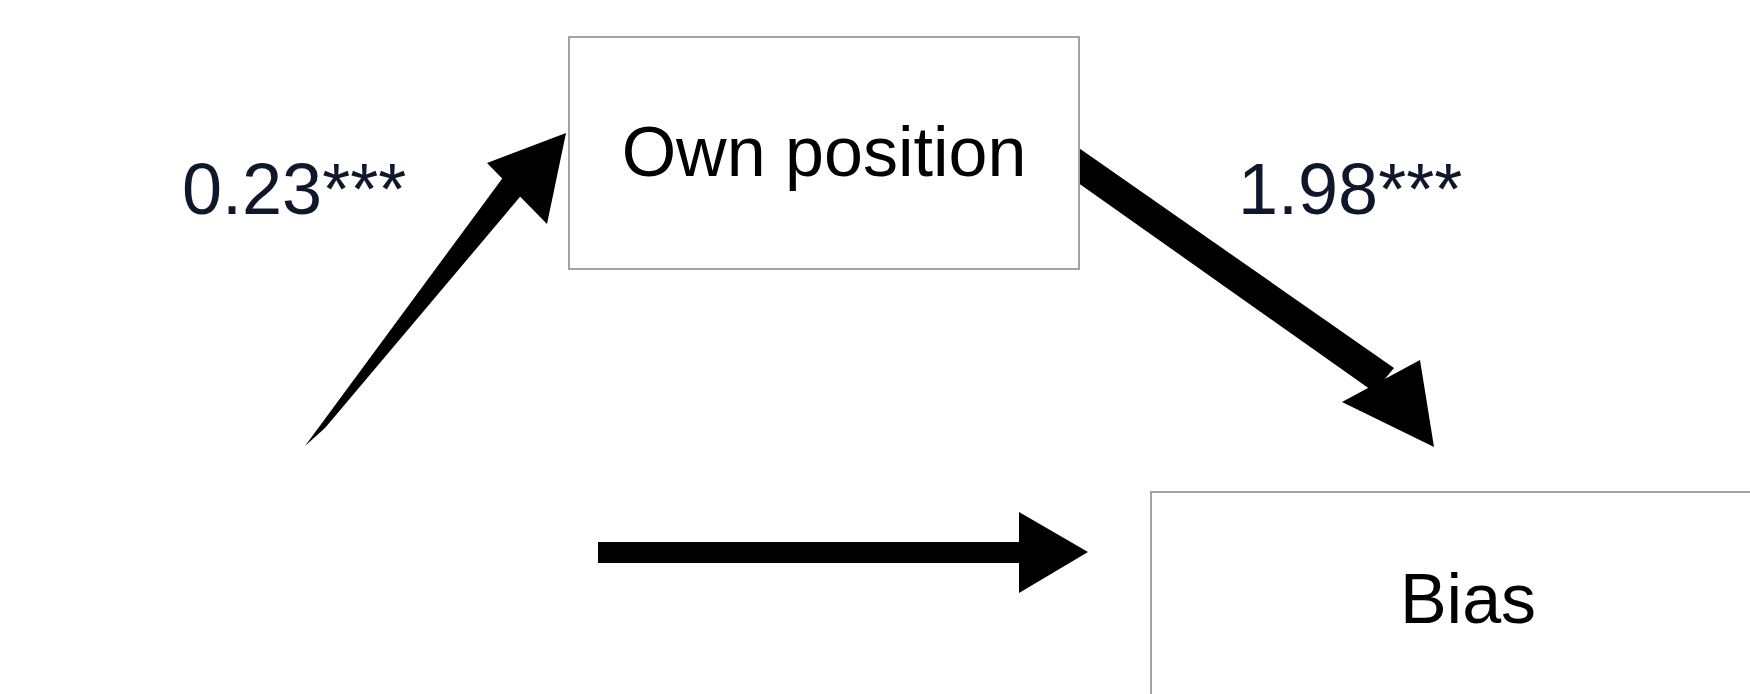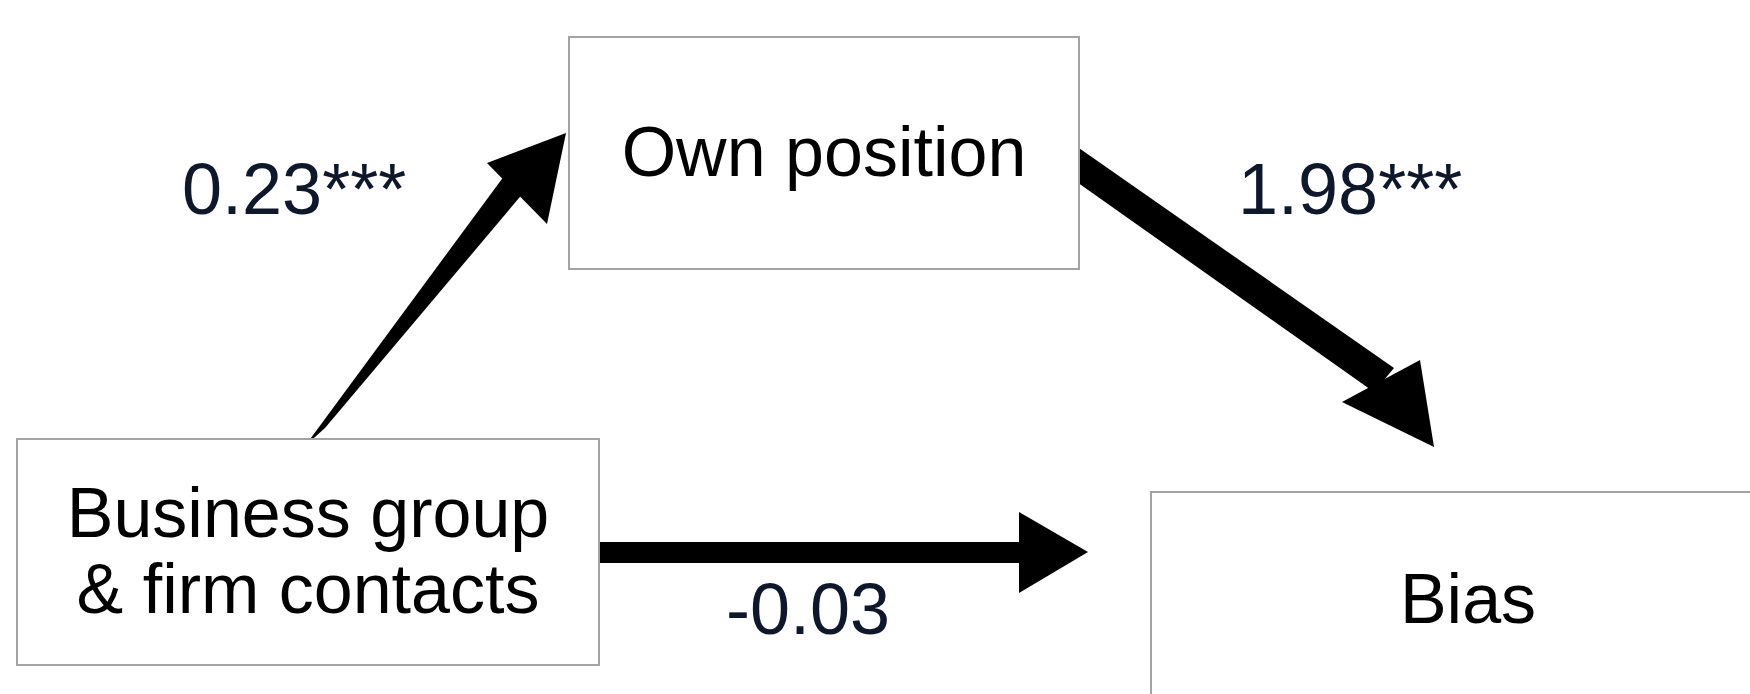--- a/index.html
+++ b/index.html
@@ -106,28 +106,23 @@
     <g>
       <rect x="598" y="542" width="425" height="21" fill="#000000"></rect>
       <polygon fill="#000000" stroke="none" points="1088,552 1019,512 1019,593"></polygon>
     </g>
   </svg>
 
   <div class="node-box" id="node-mediator">
     <span class="node-line">Own position</span>
   </div>
 
-  <div class="node-box" id="node-predictor">
-    <span class="node-line">Business group</span>
-    <span class="node-line">&amp; firm contacts</span>
-  </div>
 
   <div class="node-box" id="node-outcome">
     <span class="node-line">Bias</span>
   </div>
 
   <div class="edge-label" id="label-a">0.23***</div>
 
   <div class="edge-label" id="label-b">1.98***</div>
 
-  <div class="edge-label" id="label-c">-0.03</div>
 
 </div>
 
 </body></html>

